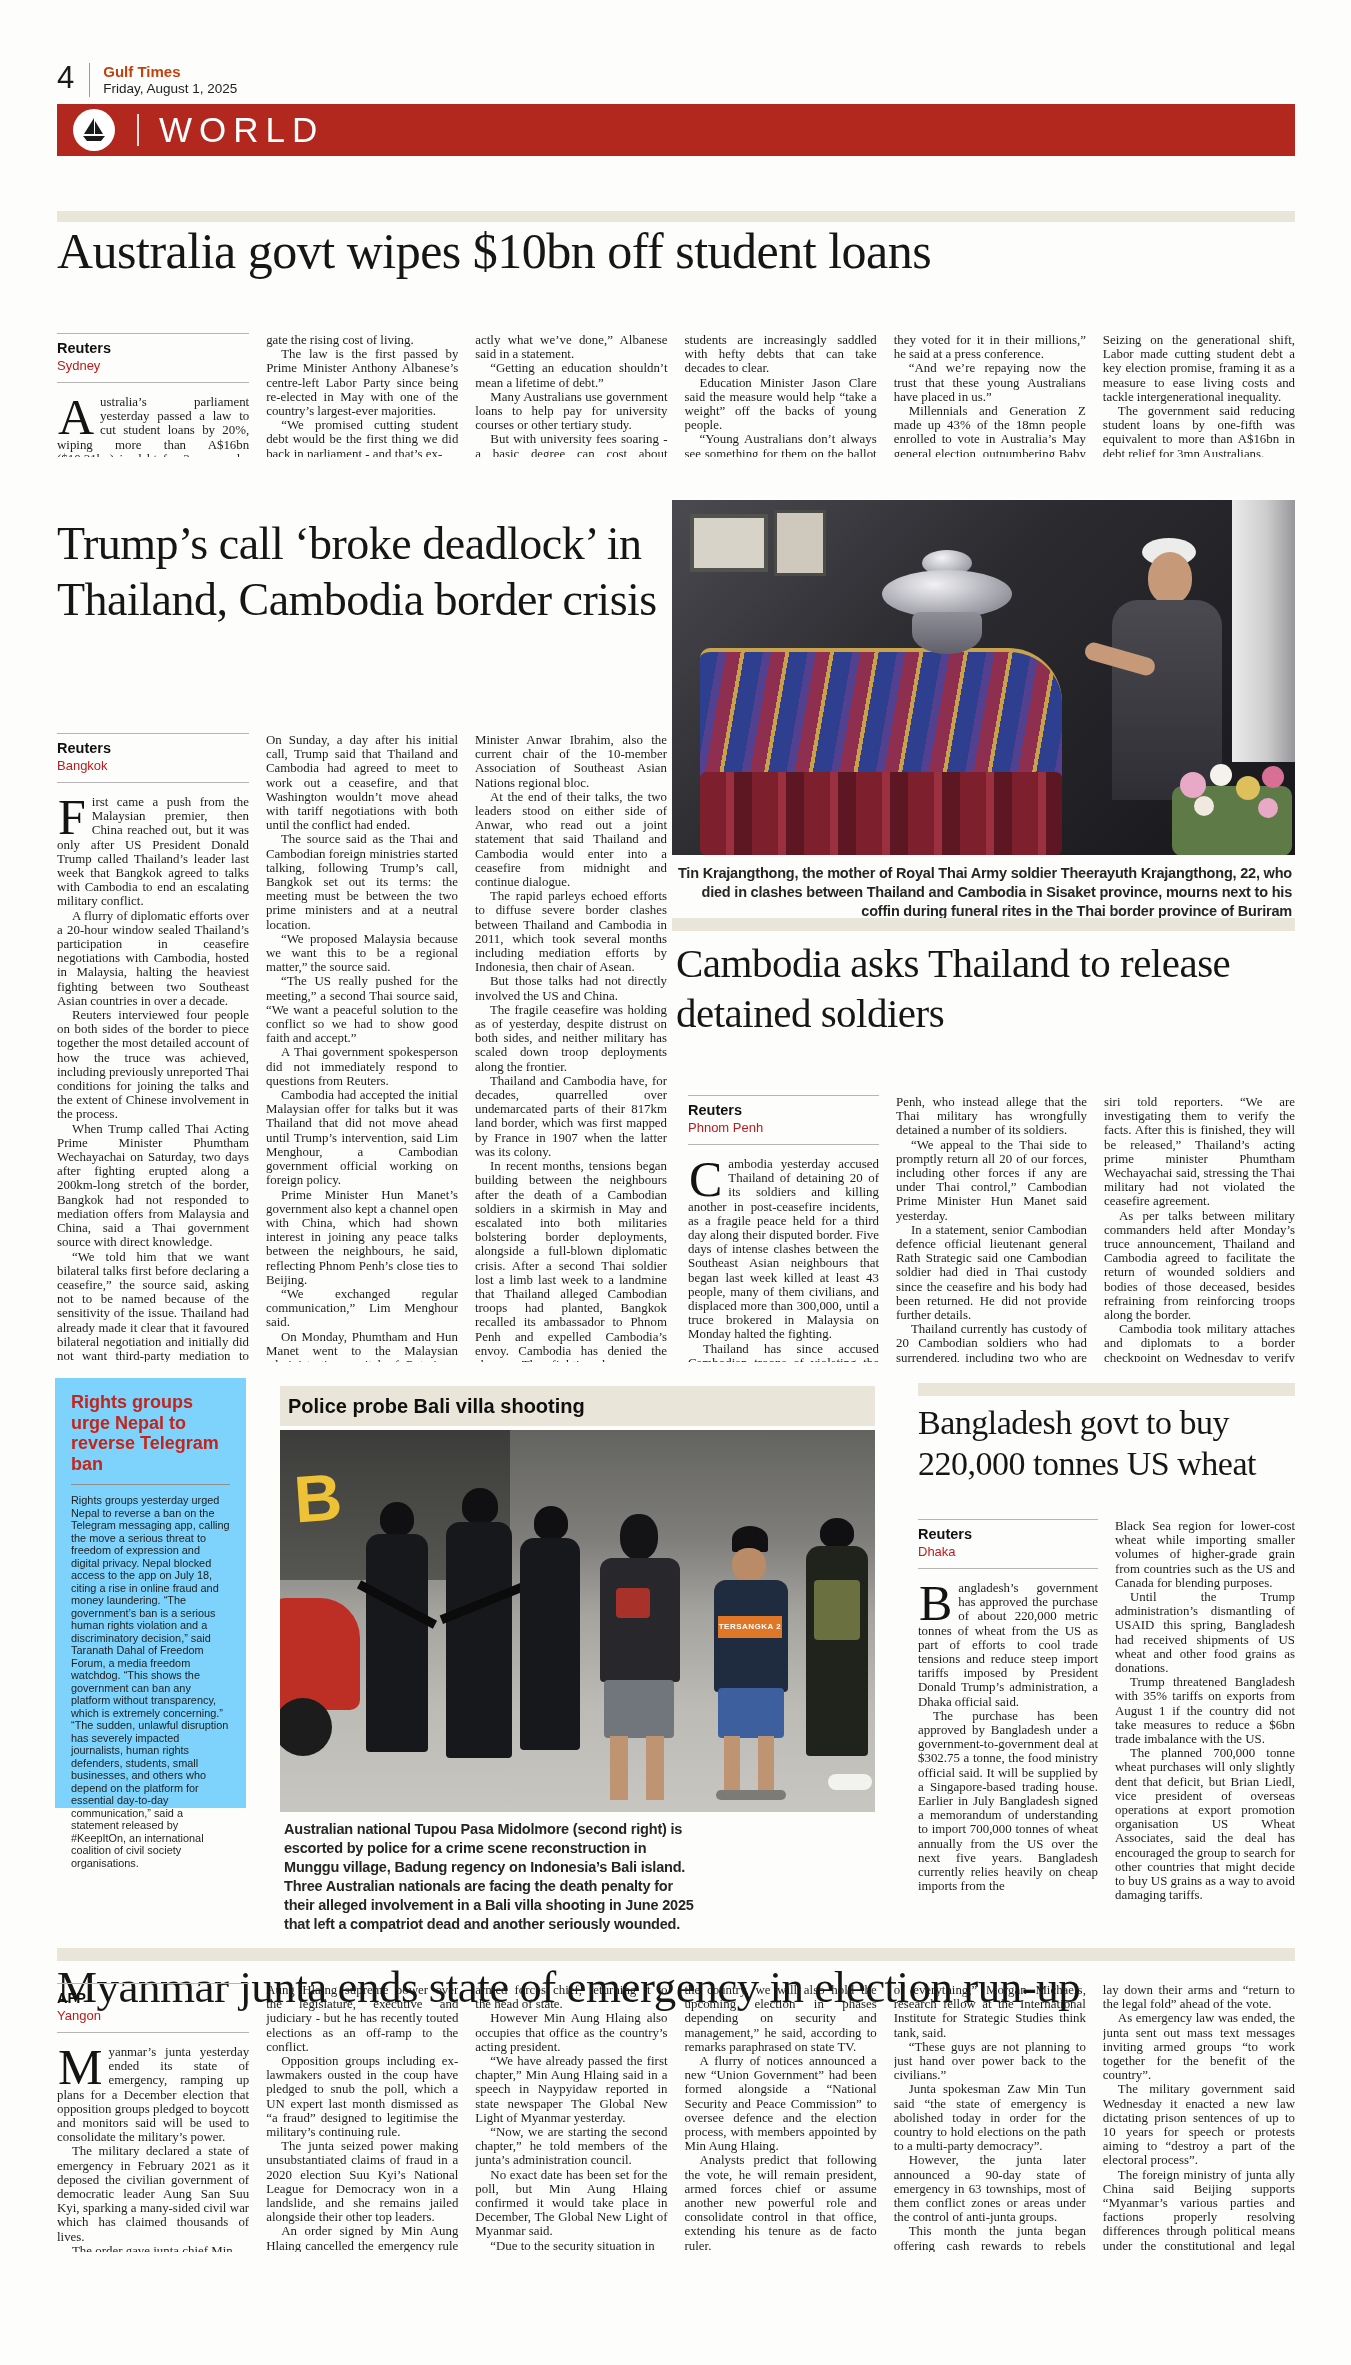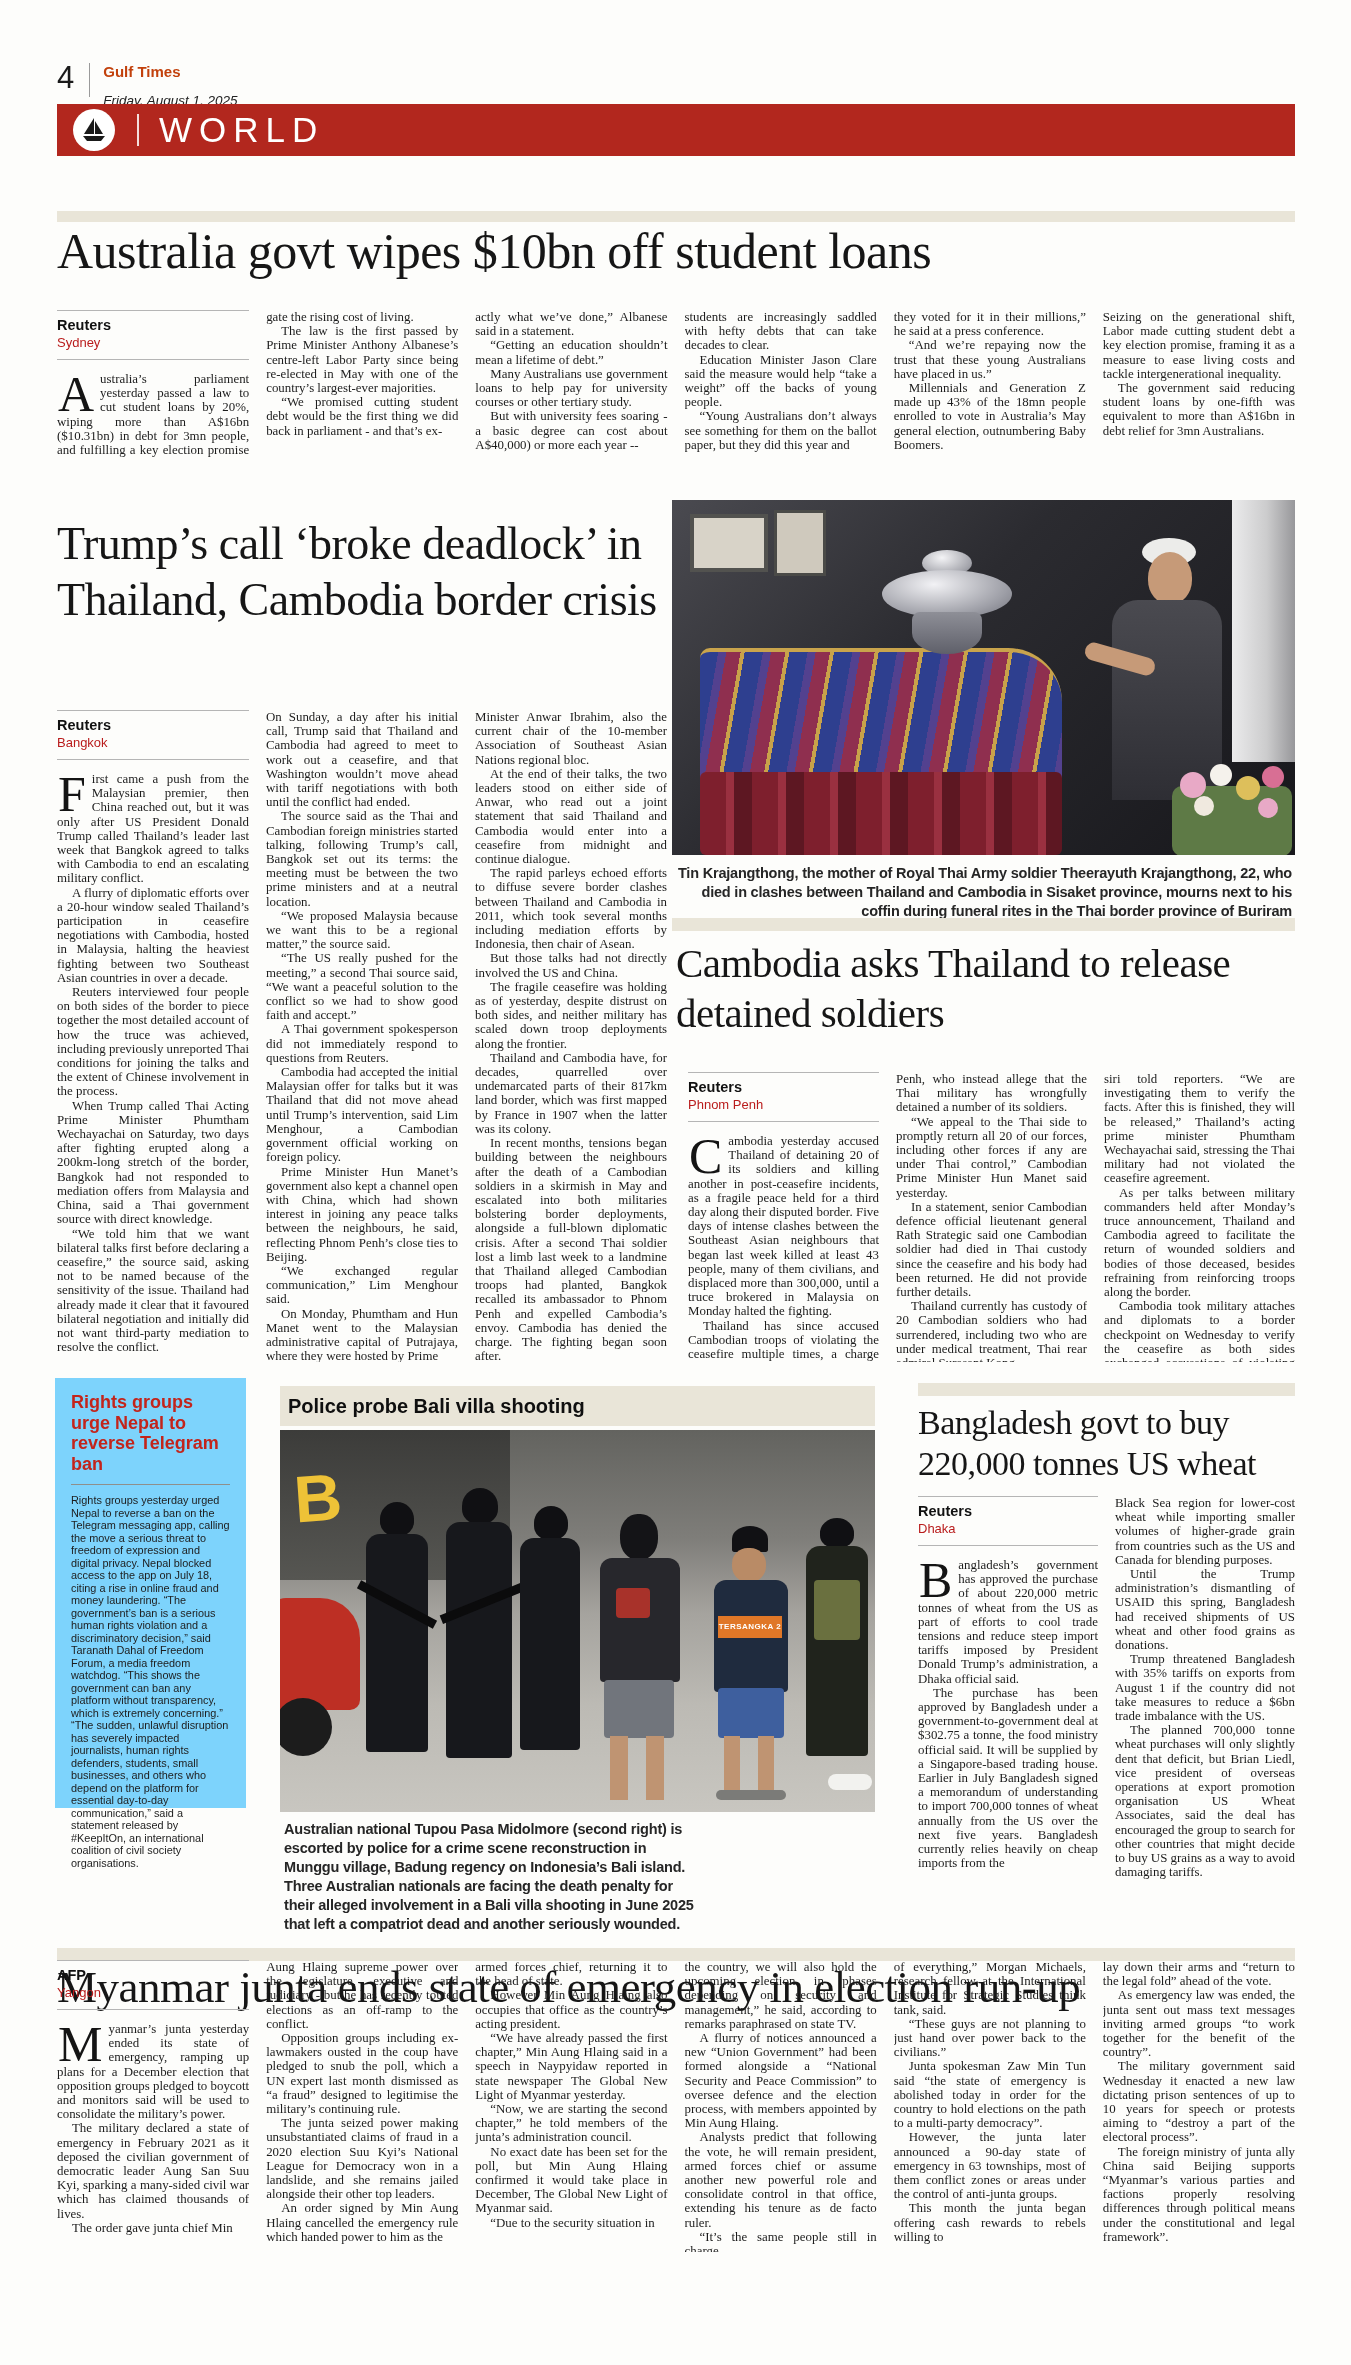--- a/index.html
+++ b/index.html
@@ -4,29 +4,29 @@
 <style>
   html,body{margin:0;padding:0;}
   body{width:1351px;height:2365px;position:relative;background:#fdfdfb;font-family:"Liberation Sans",sans-serif;overflow:hidden;}
   .abs{position:absolute;}
   h1,h2{margin:0;font-family:"Liberation Serif",serif;font-weight:400;color:#161616;letter-spacing:-0.5px;}
   .strip{background:#e9e5d8;}
   
   .pageno{font-size:31px;color:#1a1a1a;font-weight:400;}
   .mast-rule{width:1px;background:#9a9a9a;}
   .mast-title{font-size:15px;font-weight:700;color:#c2410c;}
-  .mast-date{font-size:13.5px;color:#222;margin-top:13px;font-style:italic;}
+  .mast-date{font-size:13.5px;color:#222;margin-top:1px;}
   
   .banner{background:#b2271e;display:flex;align-items:center;}
   .logo{width:42px;height:42px;border-radius:50%;background:#fff;margin-left:16px;display:flex;align-items:center;justify-content:center;flex:0 0 auto;}
   .banner-bar{width:2px;height:32px;background:rgba(255,255,255,.85);margin:0 20px 0 22px;}
   .banner-title{color:#fff;font-size:35px;letter-spacing:7px;font-weight:400;}
   
   .cols{display:flex;gap:17px;overflow:hidden;}
-  .col{flex:1 1 0;overflow:hidden;}
+  .col{flex:1 1 0;overflow:hidden;margin-top:23px;}
   .body p{margin:0;font-family:"Liberation Serif",serif;font-size:12.9px;line-height:14.2px;color:#1c1c1c;text-align:justify;text-indent:15px;}
   .body p:first-child{text-indent:0;}
   .dc p:first-child::first-letter{float:left;font-size:50px;line-height:40px;padding:2px 6px 0 1px;color:#141414;}
   .byline{border-top:1px solid #b5b5b5;border-bottom:1px solid #b5b5b5;padding:6px 0 9px;margin-bottom:12px;}
   .byline .src{font-weight:700;font-size:14.5px;color:#111;}
   .byline .loc{font-size:13px;color:#b91c1c;margin-top:2px;}
   .caption{font-weight:700;font-size:14.5px;line-height:19px;color:#262626;letter-spacing:-0.2px;}
   
   .nepal{background:#7dd3fc;box-sizing:border-box;padding:14px 16px;}
   .nepal h3{margin:0 0 9px;color:#c3241b;font-size:18px;line-height:20.5px;font-weight:700;padding-bottom:10px;border-bottom:1px solid #8f8f8b;}

